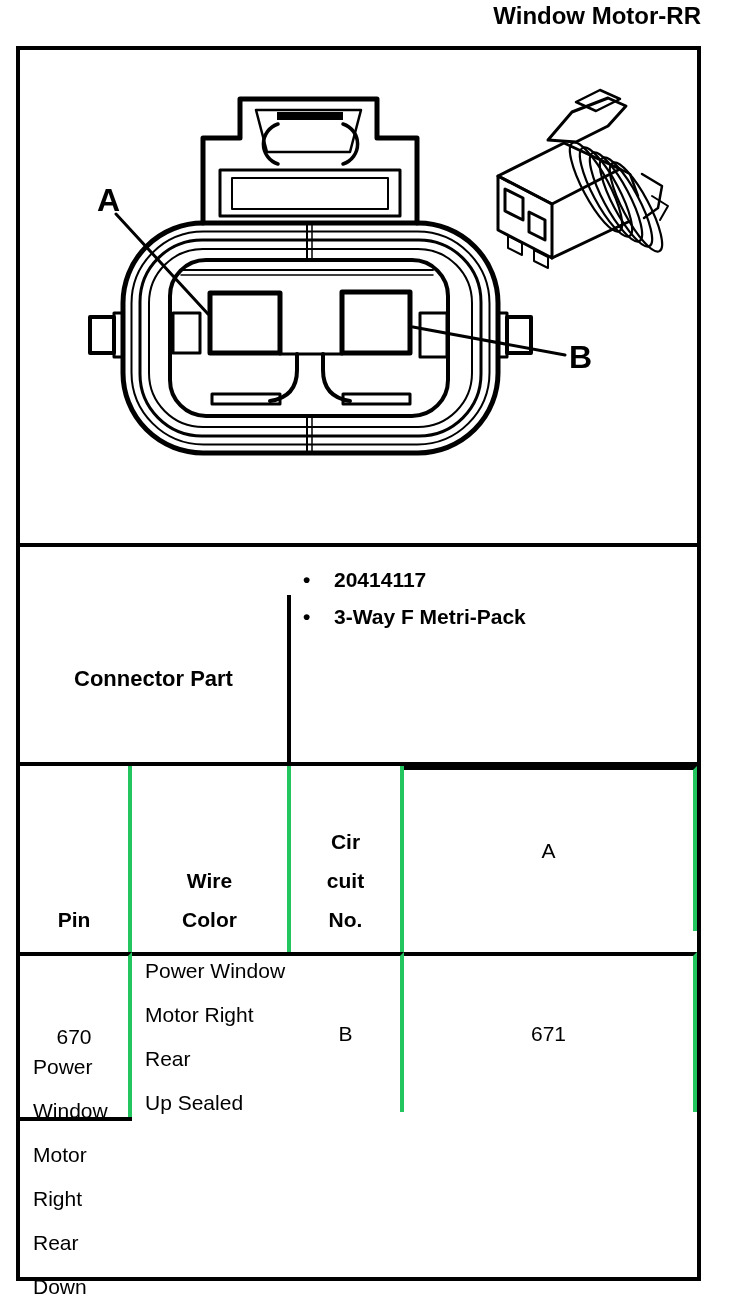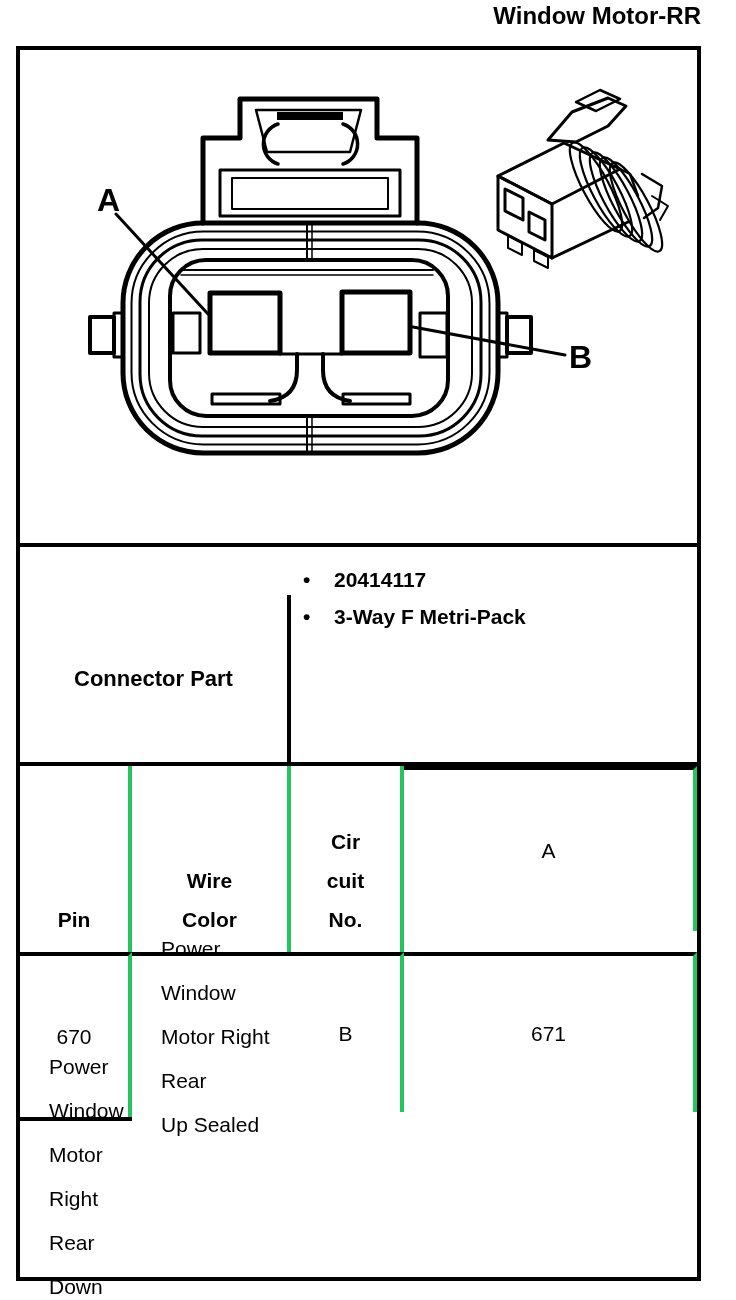--- a/index.html
+++ b/index.html
@@ -45,21 +45,21 @@
   .h-rowb{height:160px;border-top:4px solid #000;}
   .header-cell{
     display:flex;flex-direction:column;justify-content:flex-end;align-items:center;
     font-weight:bold;font-size:21px;line-height:39px;padding-bottom:13px;
   }
   .data-center{
     display:flex;justify-content:center;align-items:center;font-size:21px;
   }
   .data-function{
     display:flex;flex-direction:column;justify-content:center;
-    font-size:21px;line-height:44px;padding-left:29px;
+    font-size:21px;line-height:44px;padding-left:13px;
   }
 </style>
 </head>
 <body>
 
 <div class="page-title">Window Motor-RR</div>
 
 <div class="figure">
 
   <div class="section-drawing">

